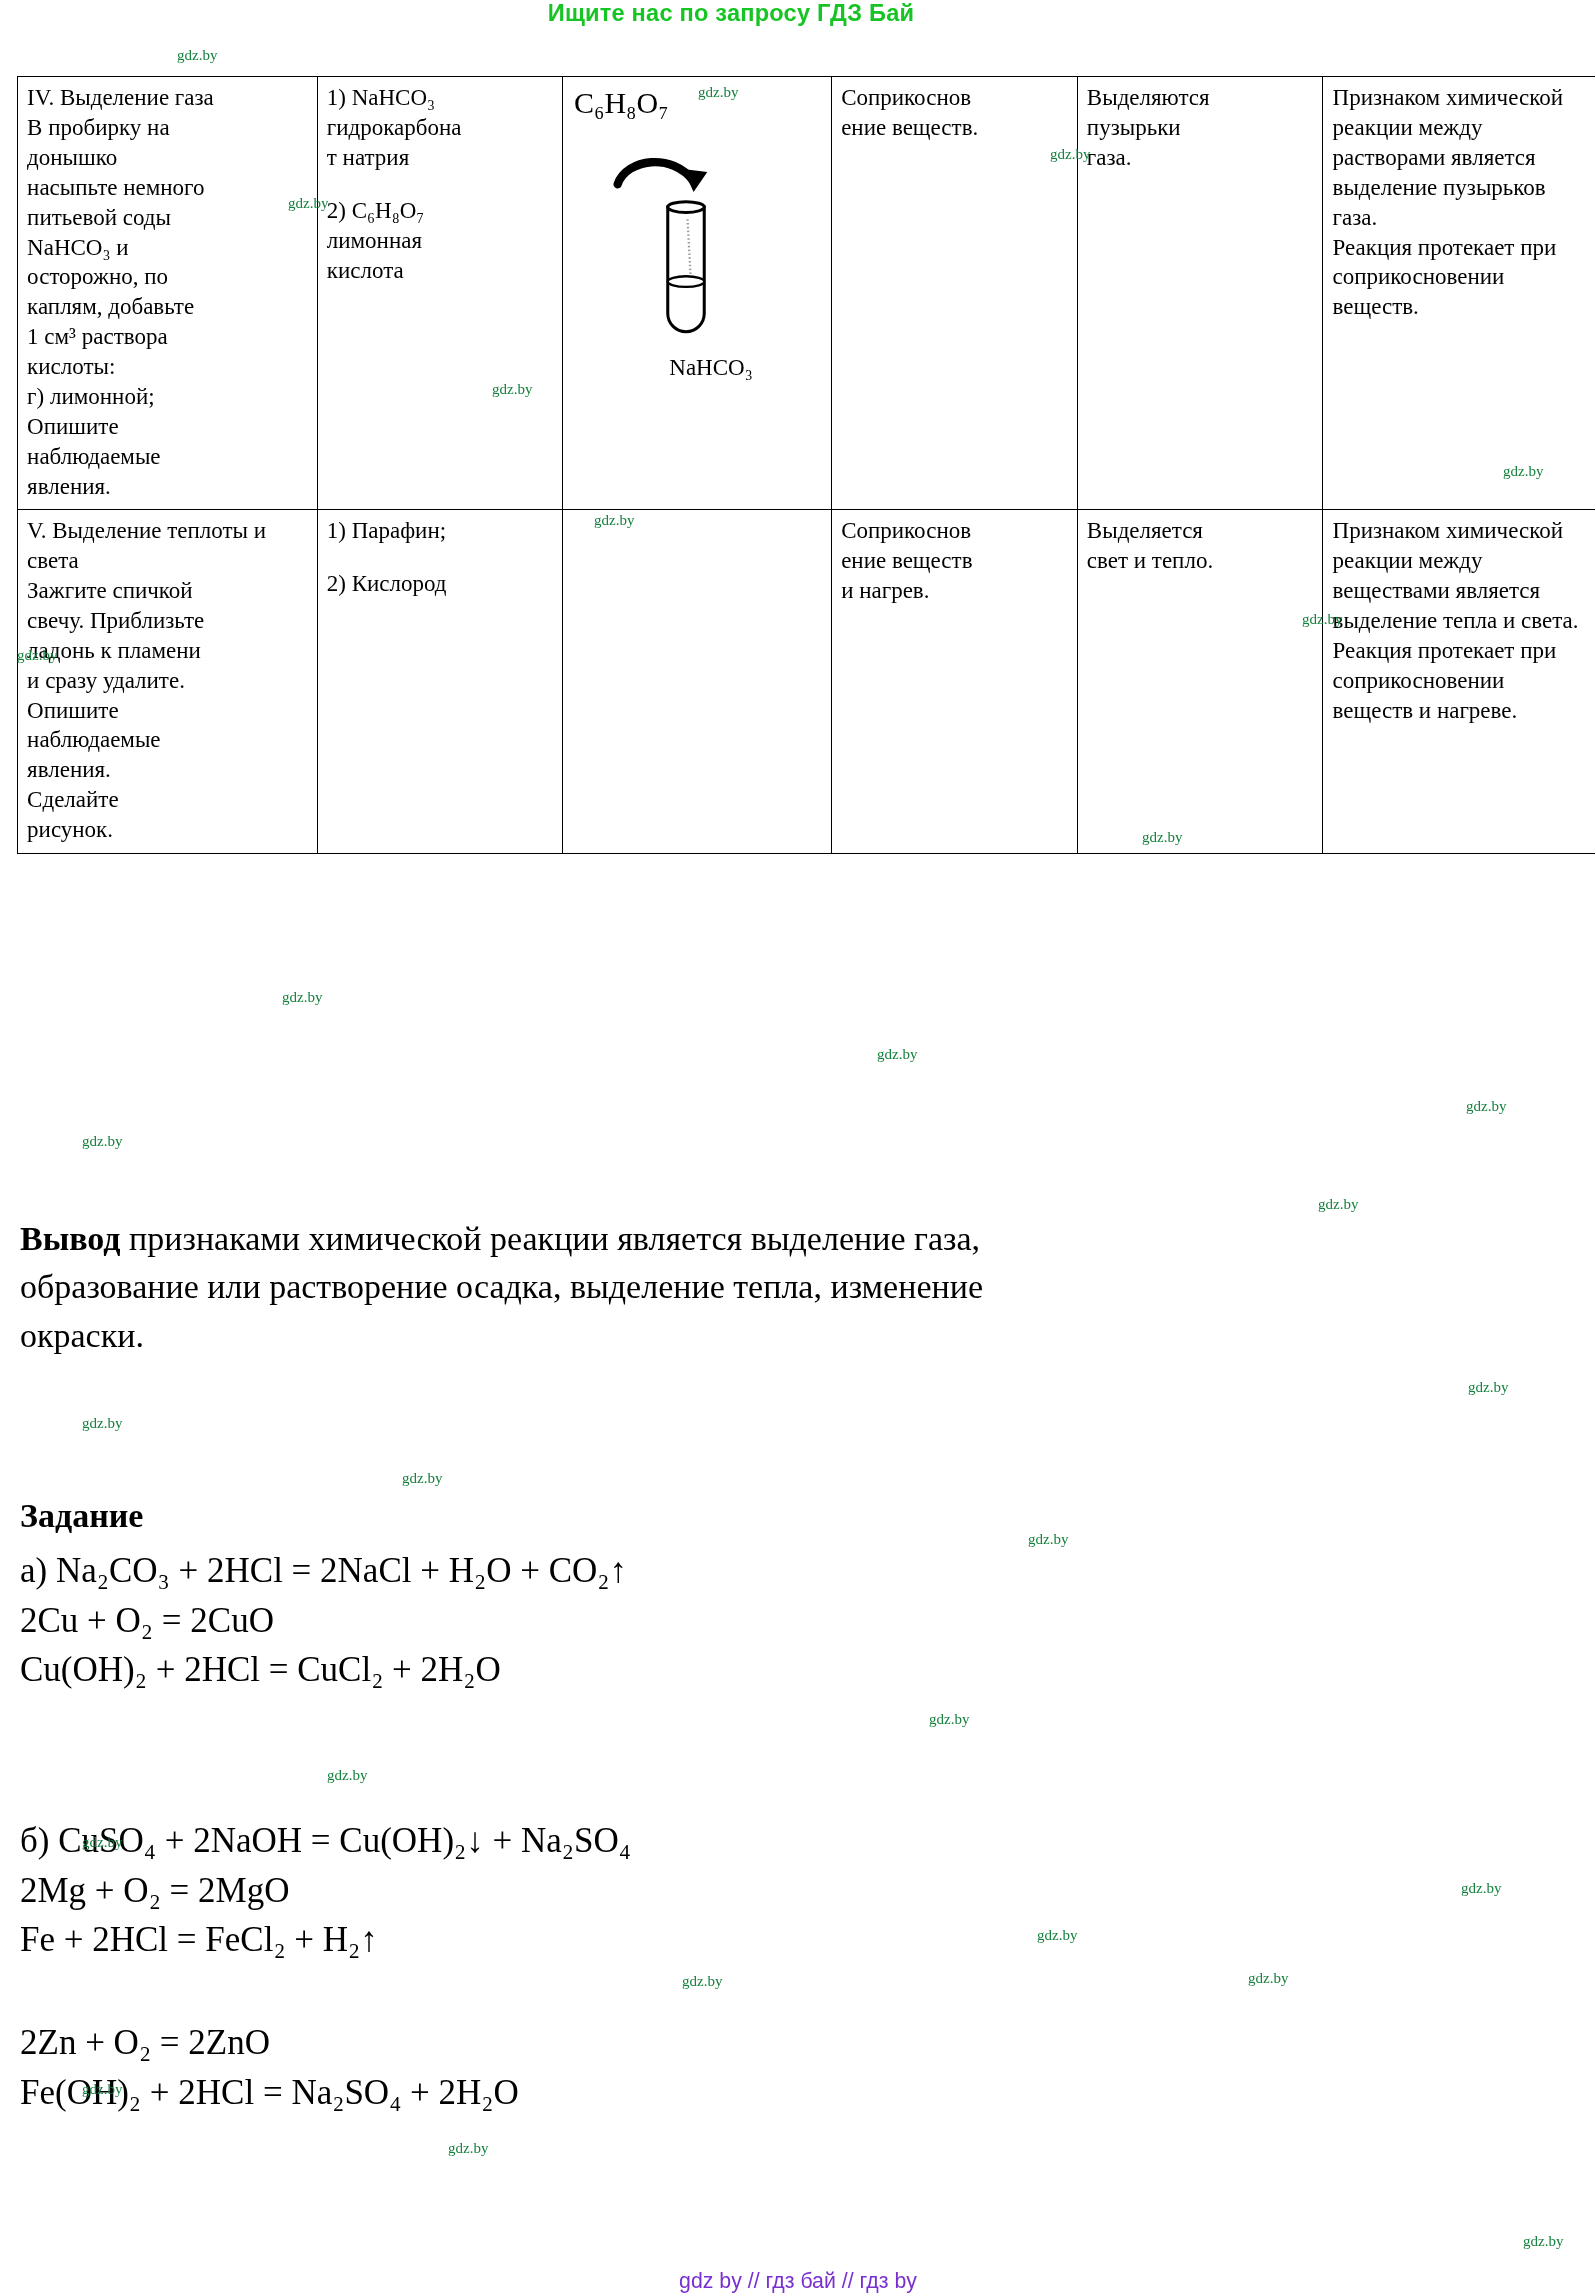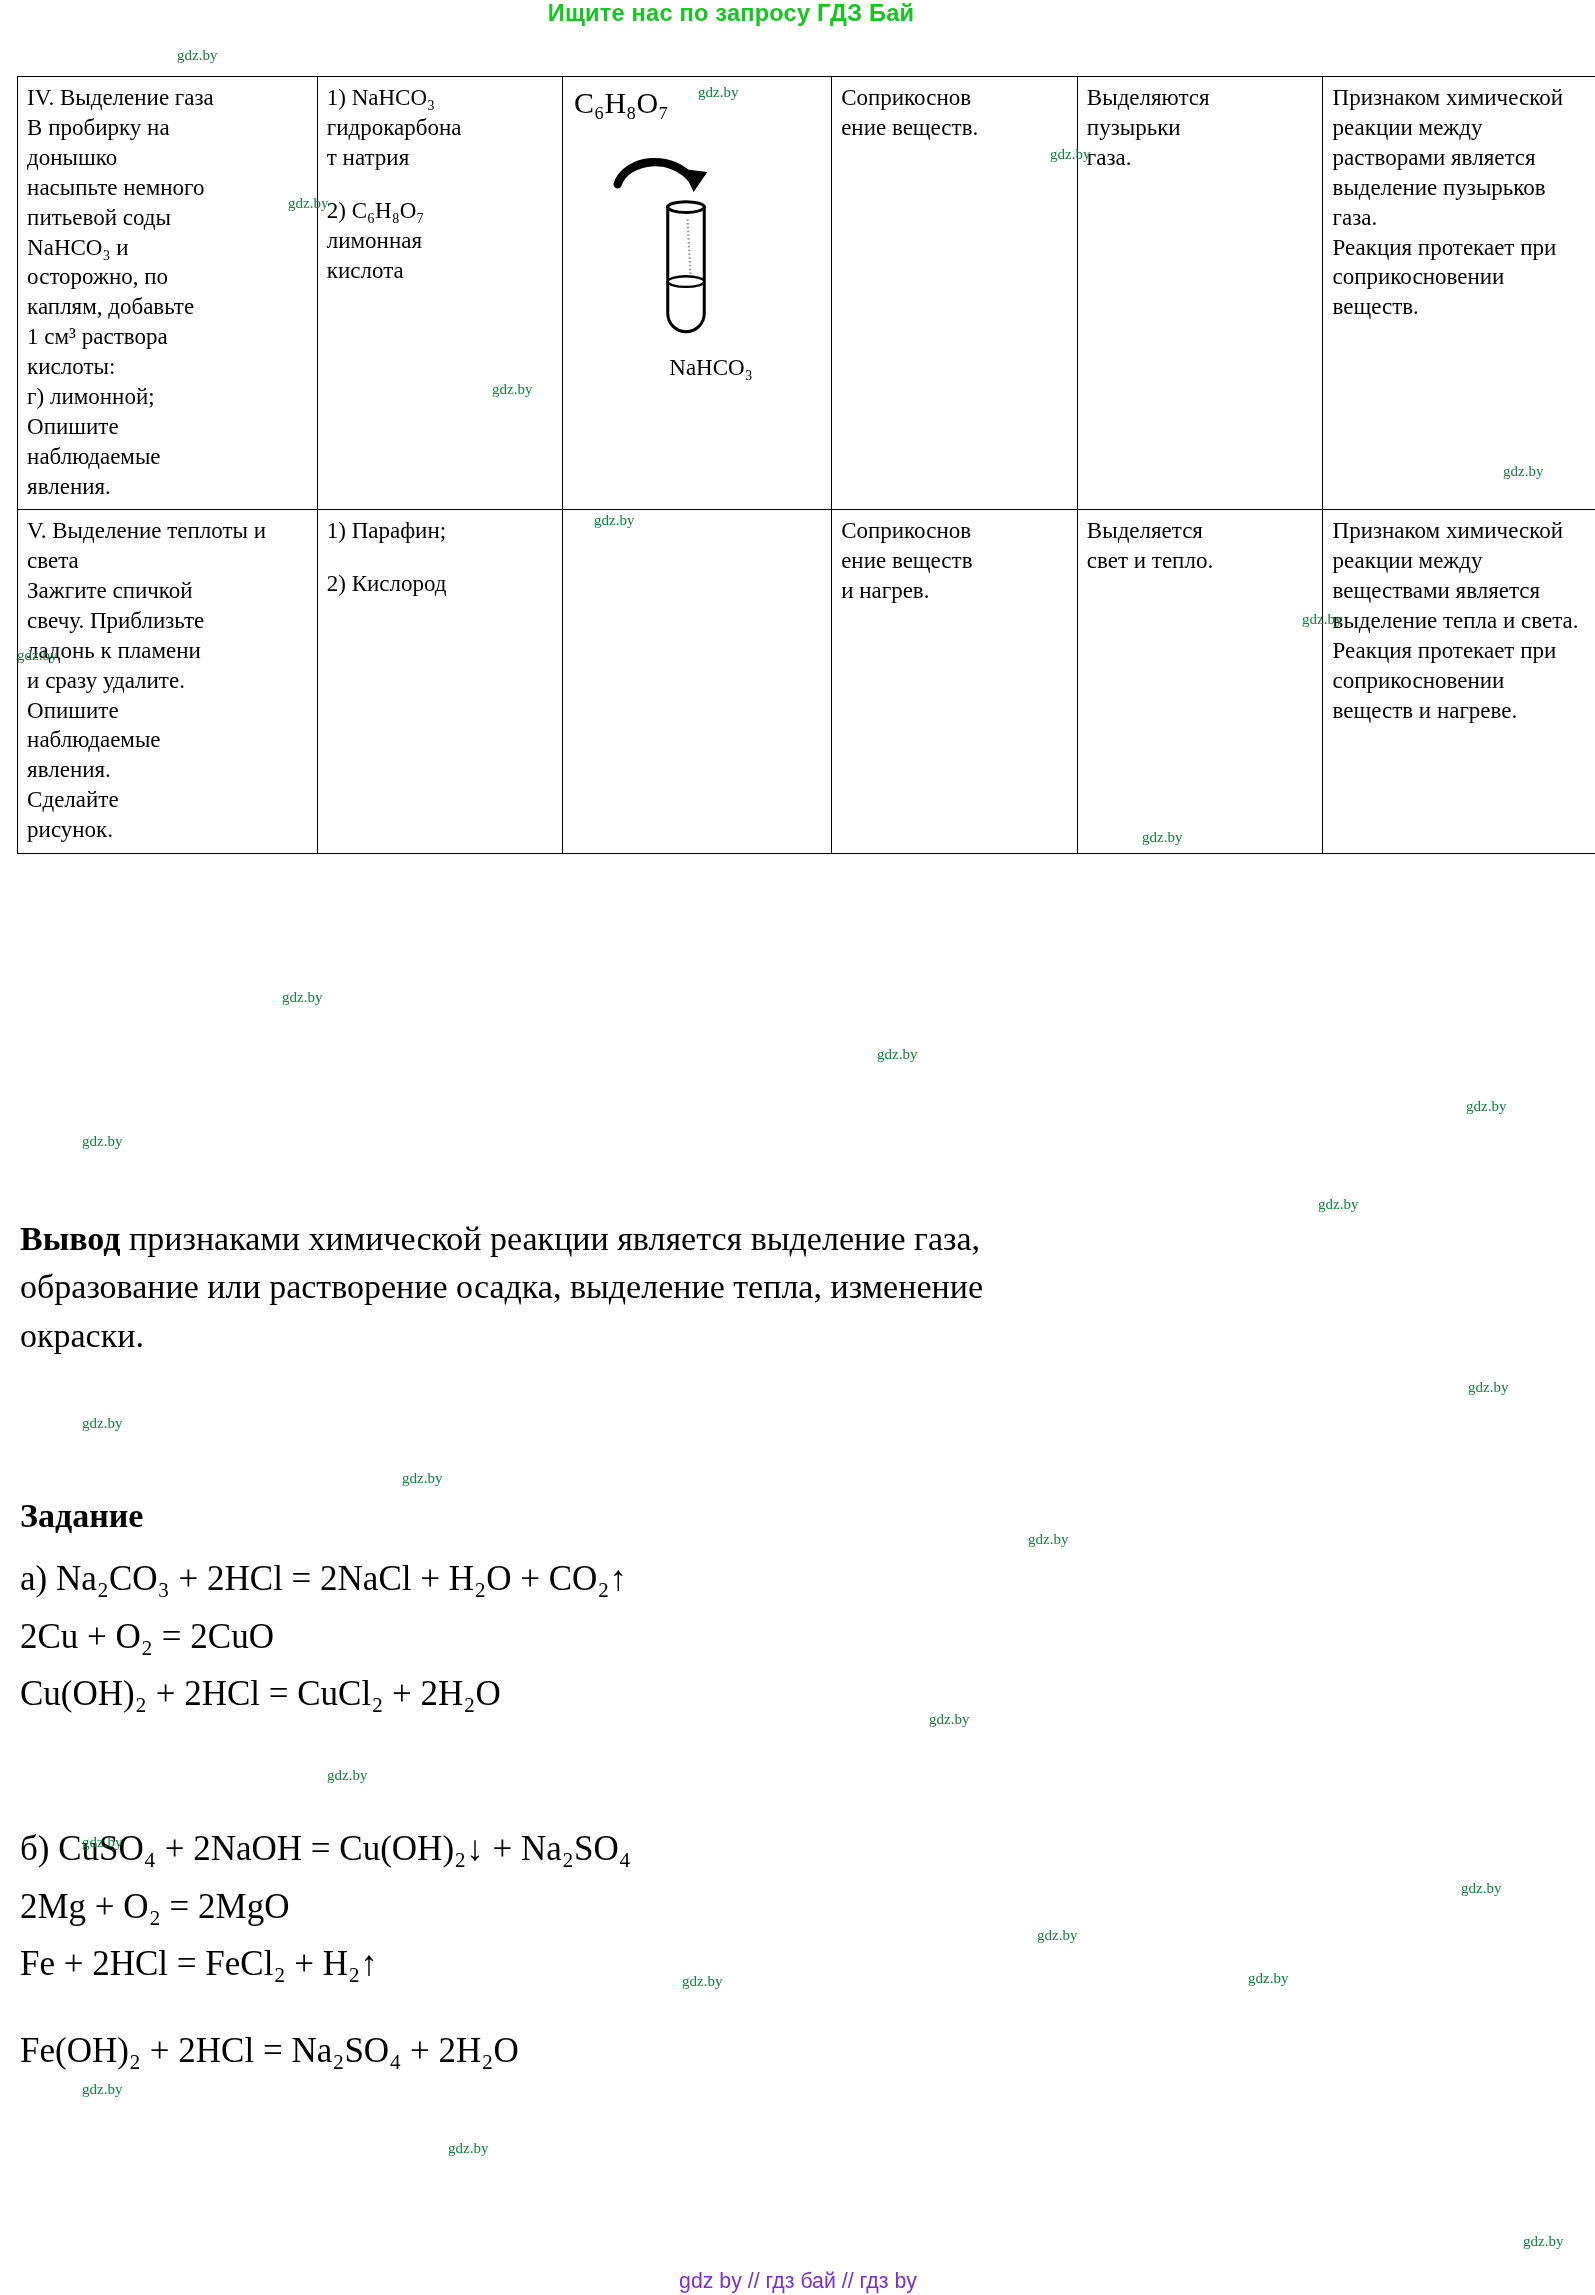--- a/index.html
+++ b/index.html
@@ -115,21 +115,21 @@
   .eq-group {
     position: absolute;
     left: 20px;
     font-size: 35px;
     line-height: 1.42;
     white-space: nowrap;
   }
   #eq-group-a { top: 1546px; }
   #eq-group-b { top: 1816px; }
   #eq-group-c { top: 2018px; }
-  .eq-line { display: block; margin-top: 8px; }
+  .eq-line { display: block; }
 
   
   .footer {
     position: absolute;
     left: 0;
     top: 2253px;
     width: 1596px;
     text-align: center;
     font-family: "Liberation Sans", "DejaVu Sans", sans-serif;
     font-size: 21.3px;
@@ -274,20 +274,21 @@
   <span class="eq-line">Cu(OH)₂ + 2HCl = CuCl₂ + 2H₂O</span>
 </div>
 
 <div class="eq-group" id="eq-group-b">
   <span class="eq-line">б) CuSO₄ + 2NaOH = Cu(OH)₂↓ + Na₂SO₄</span>
   <span class="eq-line">2Mg + O₂ = 2MgO</span>
   <span class="eq-line">Fe + 2HCl = FeCl₂ + H₂↑</span>
 </div>
 
 <div class="eq-group" id="eq-group-c">
+  <span class="eq-line">2Zn + O₂ = 2ZnO</span>
   <span class="eq-line">Fe(OH)₂ + 2HCl = Na₂SO₄ + 2H₂O</span>
 </div>
 
 <div class="footer">gdz by  //  гдз бай  //  гдз by</div>
 
 <div id="watermark-layer">
     <span class="wm" style="left: 177px; top: 47px;">gdz.by</span>
     <span class="wm" style="left: 288px; top: 195px;">gdz.by</span>
     <span class="wm" style="left: 698px; top: 84px;">gdz.by</span>
     <span class="wm" style="left: 492px; top: 381px;">gdz.by</span>

